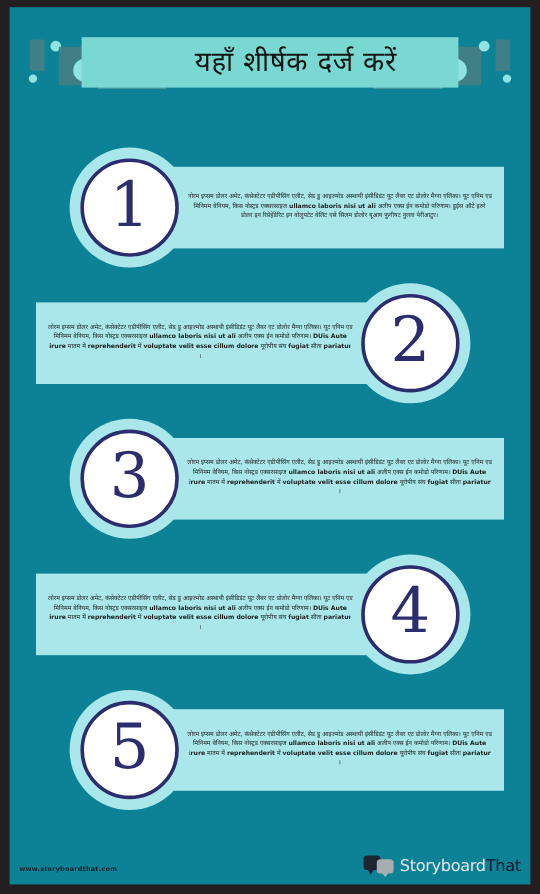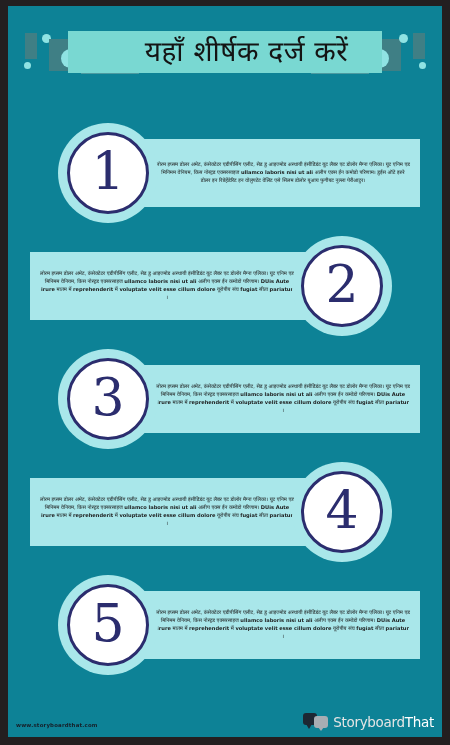--- a/index.html
+++ b/index.html
@@ -52,21 +52,21 @@
     width: 314px;
     height: 42px;
     background: #79d8d2;
     display: flex;
     align-items: center;
     justify-content: center;
     z-index: 5;
   }
   #title-text {
     font-family: "DejaVu Sans", sans-serif;
-    font-size: 28px;
+    font-size: 23px;
     line-height: 1;
     color: #141414;
     white-space: nowrap;
     letter-spacing: 0.5px;
     margin-left: 43px;
   }
 
   
   .step {
     position: absolute;
@@ -191,21 +191,21 @@
     border-right: 3px solid transparent;
     border-top: 4px solid #a7adb3;
   }
   #logo-text {
     font-family: "DejaVu Sans", sans-serif;
     font-size: 13.5px;
     letter-spacing: -0.3px;
     white-space: nowrap;
   }
   #logo-text .sb   { color: #e5e5e5; }
-  #logo-text .that { color: #ffffff; }
+  #logo-text .that { color: #0f172a; }
 </style>
 </head>
 <body>
 
 <div id="poster">
   <div id="canvas">
 
     <div id="header">
 
       <div class="deco deco-rect" style="left:17px;  top:27px; width:12px; height:26px;"></div>

